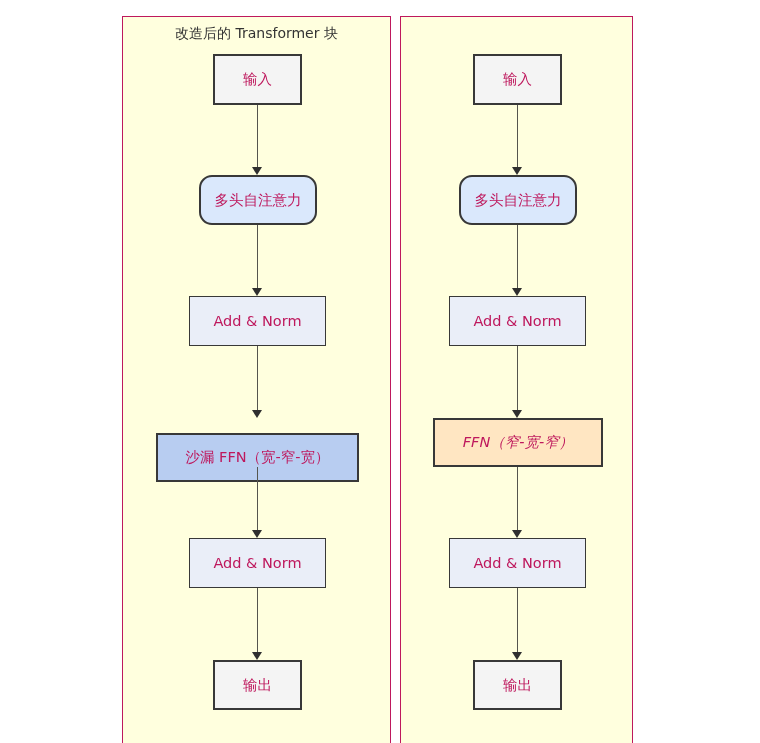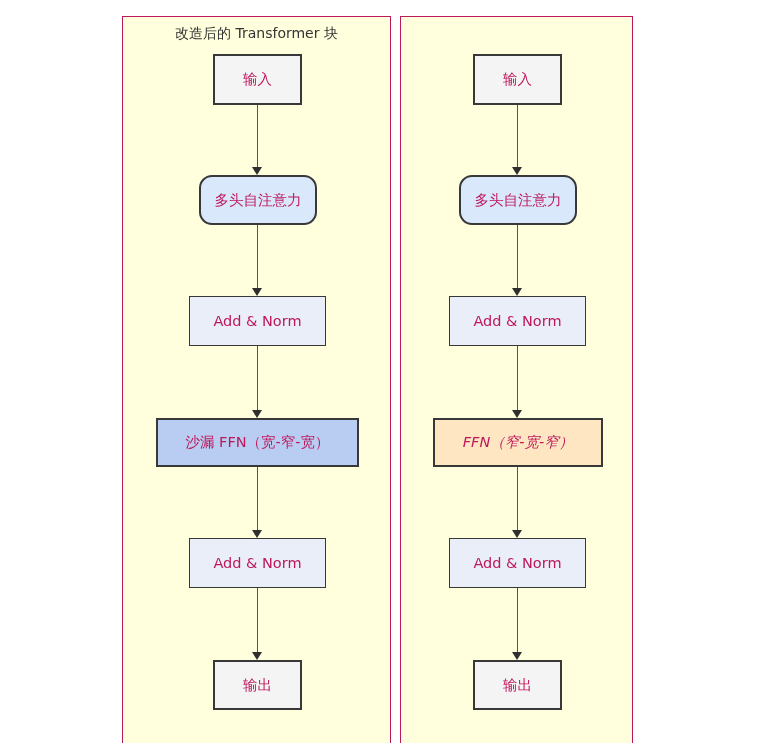--- a/index.html
+++ b/index.html
@@ -34,21 +34,21 @@
     background:#f4f4f4;
     border:2px solid #383838;
     font-size:14.5px;
     color:#be185d;
     text-align:center;
     white-space:nowrap;
   }
   .node-io{background:#f4f4f4;}
   .node-attn{background:#dae8fc;border-radius:13px;border-width:2px;font-family:Liberation Serif, serif;}
   .node-addnorm{background:#eaeef8;border-width:1.5px;}
-  .node-ffn-hourglass{background:#b8cdf1;}
+  .node-ffn-hourglass{background:#b8cdf1;margin-top:15px;}
   .node-ffn-classic{background:#ffe6c2;font-style:italic;}
   .arrow{
     position:absolute;
     width:11px;
     margin-left:-5px;
   }
   .arrow .line{
     position:absolute;left:5px;top:0;bottom:5px;width:0;
     border-left:1px solid #55554e;
   }

